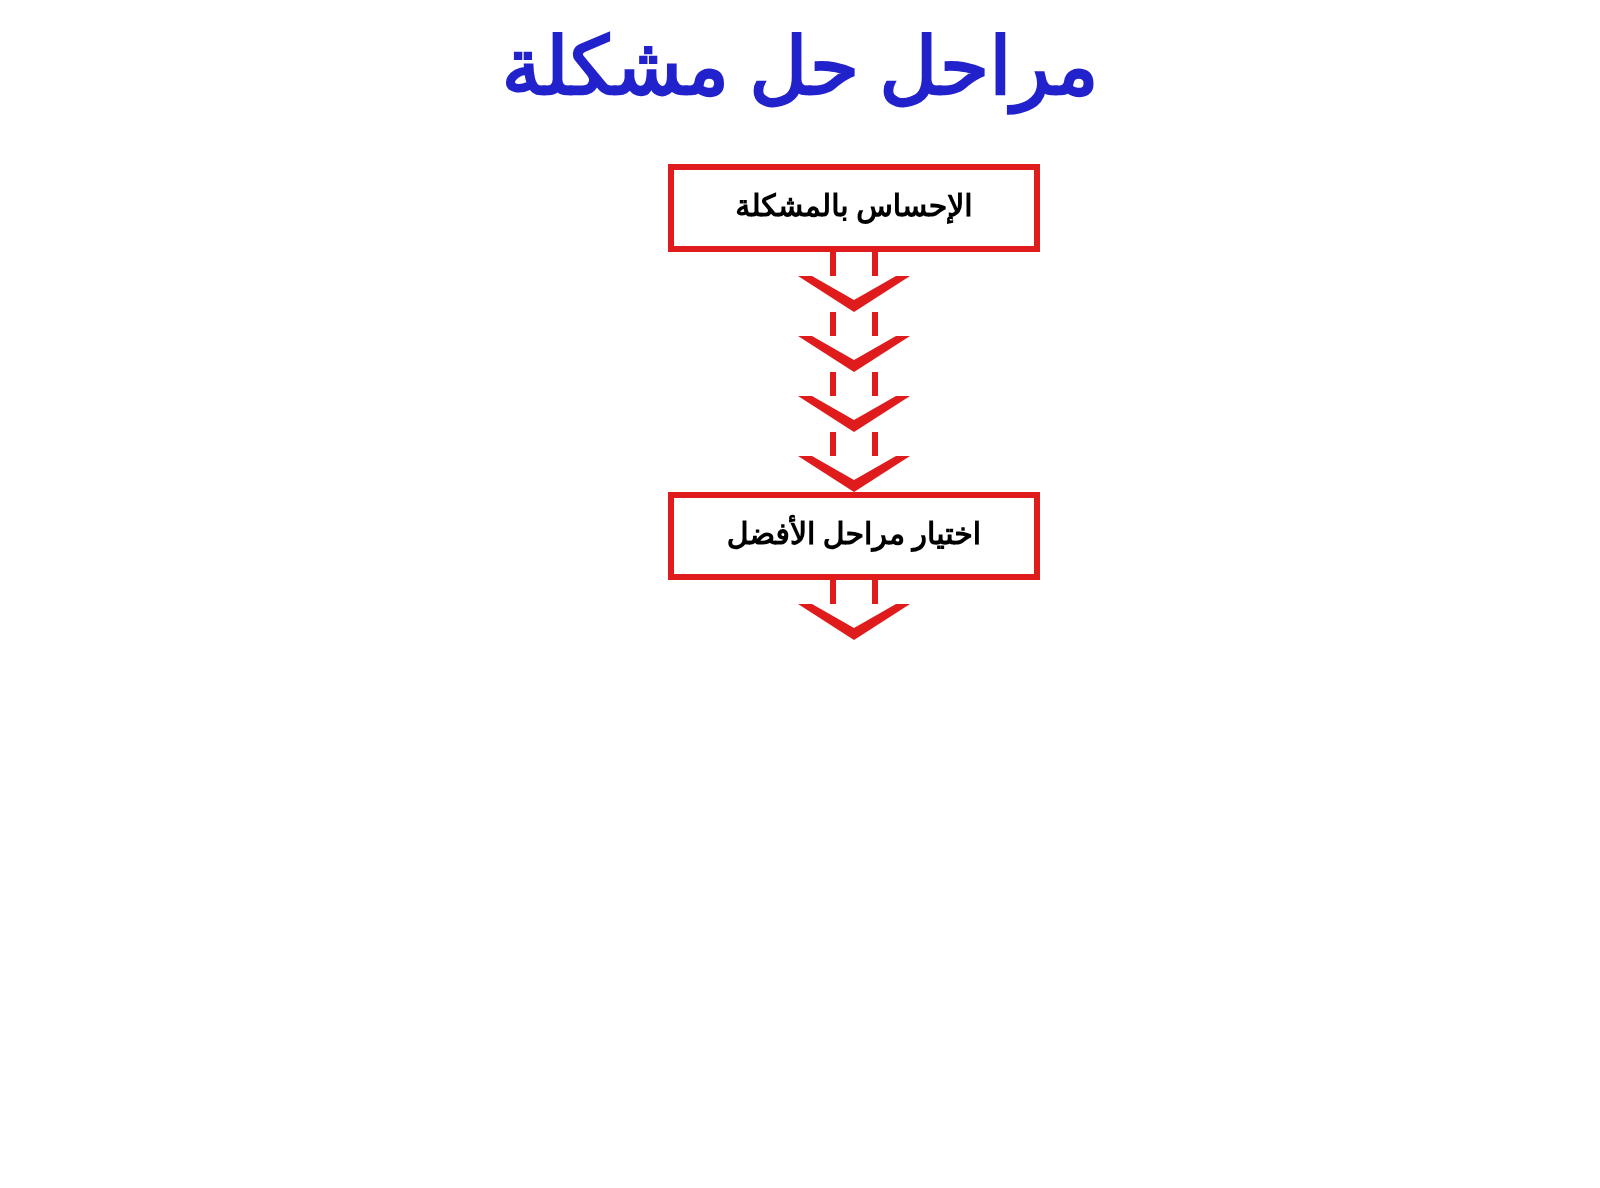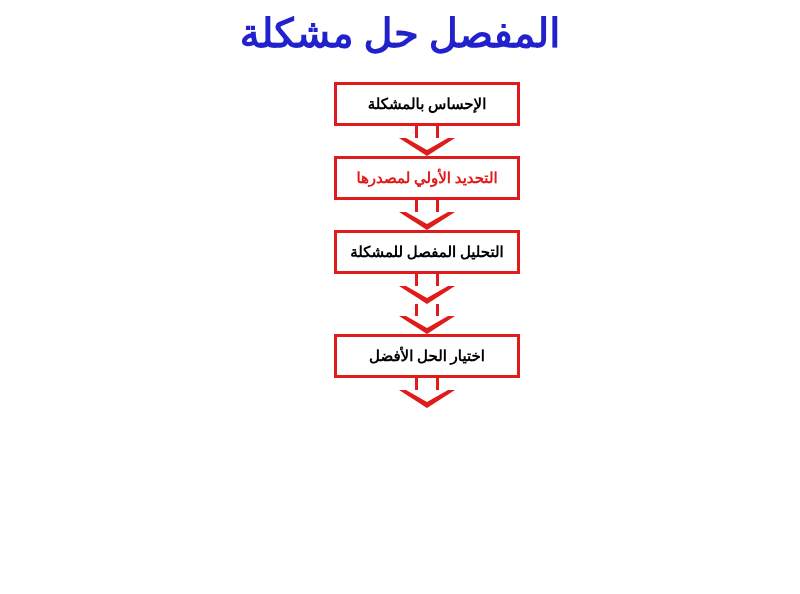--- a/index.html
+++ b/index.html
@@ -108,63 +108,57 @@
     border-left: 21px solid transparent;
     border-right: 21px solid transparent;
     border-top: 12px solid #ffffff;
   }
 </style>
 </head>
 <body>
 
 <div id="slide">
 
-  <div id="title">المفصل حل مشكلة</div>
+  <div id="title">مراحل حل مشكلة</div>
 
   <div id="flow">
 
     <div class="node">
       <span>الإحساس بالمشكلة</span>
-    </div>
-
-    <div class="arrow">
-      <div class="shaft"></div>
-      <div class="head"></div>
-      <div class="head-inner"></div>
-    </div>
-
-    <div class="node accent">
-      <span>التحديد الأولي لمصدرها</span>
-    </div>
-
-    <div class="arrow">
-      <div class="shaft"></div>
-      <div class="head"></div>
-      <div class="head-inner"></div>
-    </div>
-
-    <div class="node">
-      <span>التحليل المفصل للمشكلة</span>
     </div>
 
     <div class="arrow">
       <div class="shaft"></div>
       <div class="head"></div>
       <div class="head-inner"></div>
     </div>
 
 
     <div class="arrow">
       <div class="shaft"></div>
       <div class="head"></div>
       <div class="head-inner"></div>
     </div>
 
+
+    <div class="arrow">
+      <div class="shaft"></div>
+      <div class="head"></div>
+      <div class="head-inner"></div>
+    </div>
+
+
+    <div class="arrow">
+      <div class="shaft"></div>
+      <div class="head"></div>
+      <div class="head-inner"></div>
+    </div>
+
     <div class="node">
-      <span>اختيار الحل الأفضل</span>
+      <span>اختيار مراحل الأفضل</span>
     </div>
 
     <div class="arrow">
       <div class="shaft"></div>
       <div class="head"></div>
       <div class="head-inner"></div>
     </div>
 
 
   </div>

